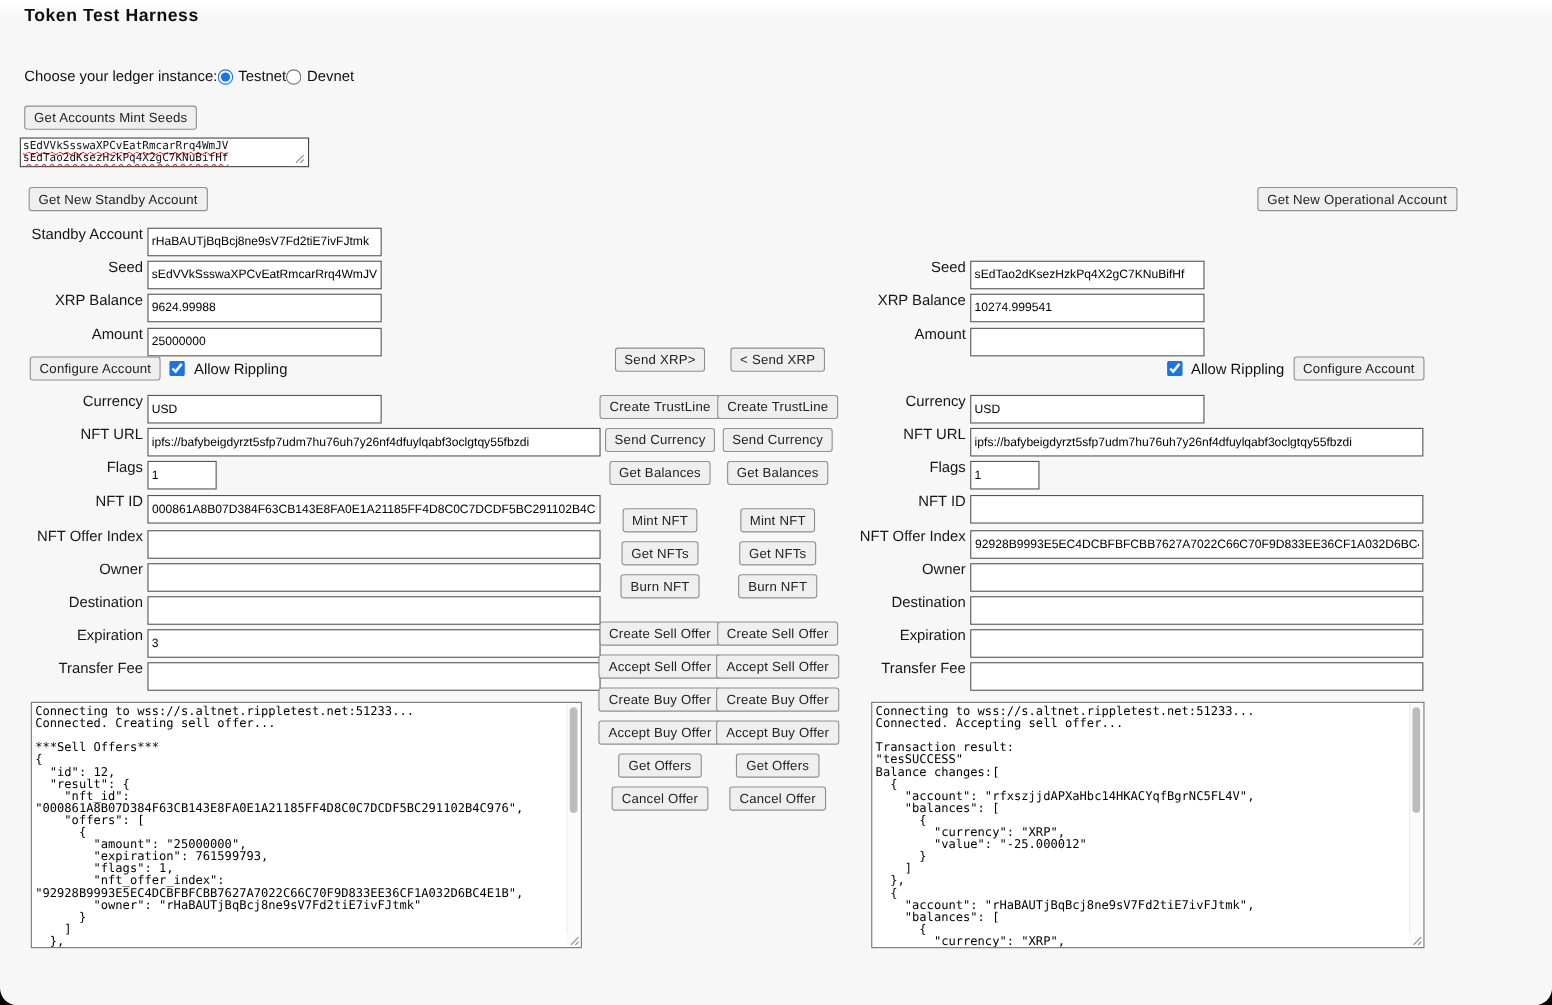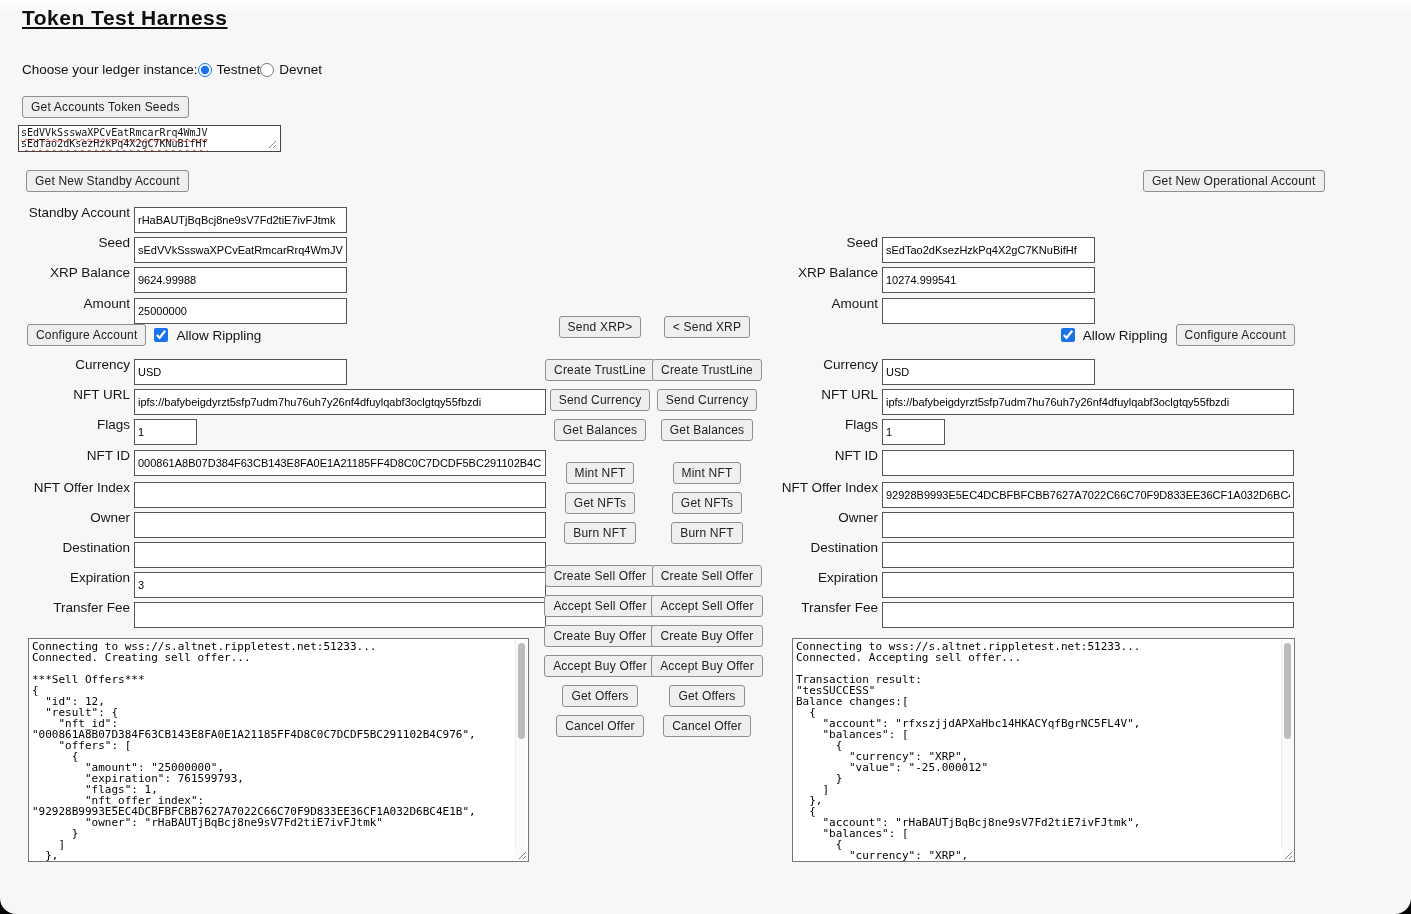--- a/index.html
+++ b/index.html
@@ -5,21 +5,21 @@
   html,body { margin:0; padding:0; background:#070503; }
   .screen {
     position:relative; width:1411px; height:914px;
     background:linear-gradient(#ffffff, #f7f7f8 16px);
     border-radius:0 0 16px 16px; overflow:hidden;
     font-family:"Liberation Sans", sans-serif; color:#111;
   }
   .abs { position:absolute; }
   h1.title {
     position:absolute; left:22px; top:6px; margin:0;
-    font-size:21px; font-weight:600; letter-spacing:.5px; color:#0e0e0e;text-decoration:underline;
+    font-size:16px; font-weight:600; letter-spacing:.5px; color:#0e0e0e;
   }
   .ledger-row { position:absolute; left:22px; top:62px; display:flex; align-items:center; font-size:13.5px; }
   .radio-grp { display:flex; align-items:center; gap:5px; }
   input[type=radio], input[type=checkbox] { accent-color:#1a73e8; width:14px; height:14px; margin:0; }
   button {
     font-family:"Liberation Sans", sans-serif; font-size:12px; color:#222;
     background:#efefef; border:1px solid #8f8f8f; border-radius:3px;
     padding:3px 8px; letter-spacing:.2px; white-space:nowrap;
   }
   
@@ -73,21 +73,21 @@
     <span class="radio-grp">
       <input type="radio" name="ledger" checked="" style="">
       <span>Testnet</span>
     </span>
     <span class="radio-grp">
       <input type="radio" name="ledger" style="">
       <span>Devnet</span>
     </span>
   </div>
 
-  <button class="abs" style="left:22px; top:96px;">Get Accounts Token Seeds</button>
+  <button class="abs" style="left:22px; top:96px;">Get Accounts Mint Seeds</button>
 
   <div class="seeds-box">
     <span class="seed-line">sEdVVkSsswaXPCvEatRmcarRrq4WmJV</span>
     <span class="seed-line">sEdTao2dKsezHzkPq4X2gC7KNuBifHf</span>
     <span class="seed-grip"><svg width="10" height="10">
           <path d="M9 2 L2 9 M9 6 L6 9" stroke="#888" stroke-width="1" fill="none"></path>
         </svg></span>
   </div>
 
   <button class="abs" style="left:26px; top:170px;">Get New Standby Account</button>

